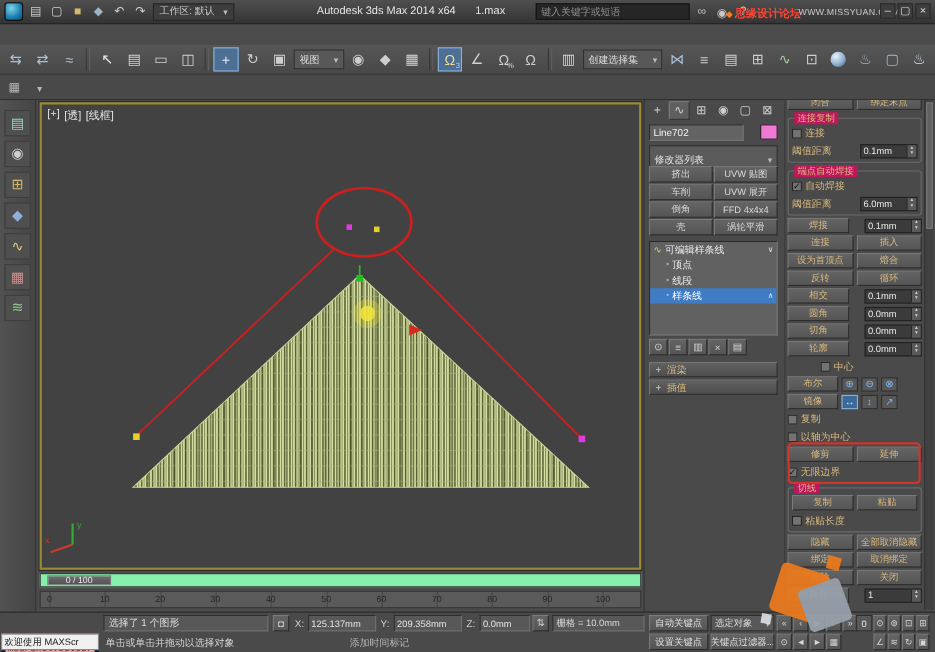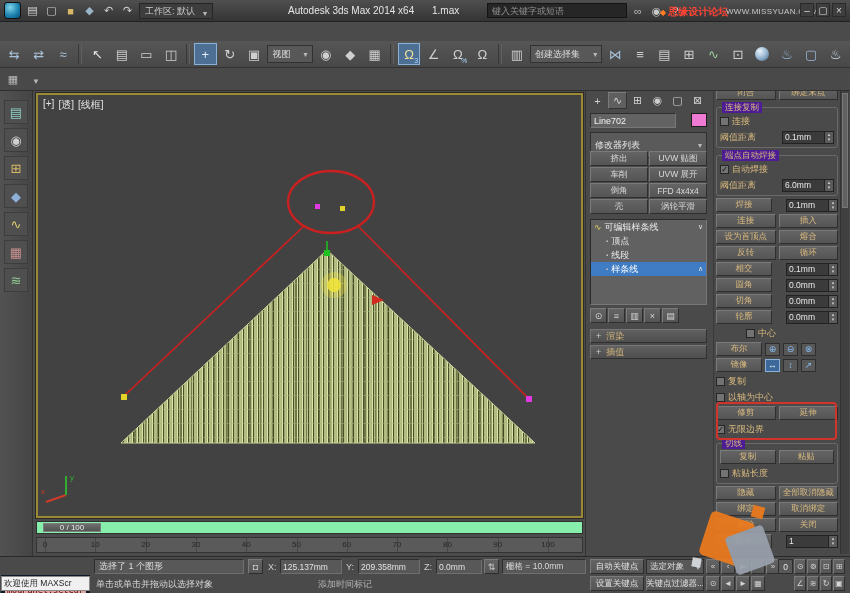--- a/index.html
+++ b/index.html
@@ -9,21 +9,21 @@
   .abs{position:absolute}
 
   
   .titlebar{position:absolute;left:0;top:0;width:850px;height:22px;
     background:linear-gradient(#4f4f4f,#343434);border-bottom:1px solid #222;
     display:flex;align-items:center;gap:3px;padding:0 4px}
   .logo{width:17px;height:17px;border-radius:3px;border:1px solid #111;
     background:radial-gradient(circle at 35% 30%,#7fd4e8,#1a7fae 60%,#0c4d72)}
   .qa{display:flex;gap:2px}
   .tb-ico{width:17px;height:16px;display:flex;align-items:center;justify-content:center;font-size:11px;color:#c9c9c9}
-  .ws-ddl{height:16px;background:#3d3d3d;border:1px solid #262626;display:flex;align-items:flex-end;
+  .ws-ddl{height:16px;background:#3d3d3d;border:1px solid #262626;display:flex;align-items:center;
     padding:0 5px;gap:8px;font-size:9px;color:#cccccc}
   .darr::after{content:"▾";font-size:8px;color:#bbb}
   .ttl{top:5px;font-size:10px;color:#e6e6e6;white-space:nowrap}
   .search{left:487px;top:3px;width:140px;height:15px;background:#262626;border:1px solid #141414;
     color:#bbb;font-size:9px;padding:0 4px;outline:none;font-family:inherit}
   .search::placeholder{color:#8f8f8f}
   .binoc{left:630px;top:3px;width:16px;height:15px;display:flex;align-items:center;justify-content:center;color:#b9b9b9;font-size:11px}
   .tri-icons{left:648px;top:3px;display:flex;gap:2px}
   .forum{left:660px;top:5px;color:#ff4434;font-weight:bold;font-size:10px;display:flex;gap:2px;align-items:center}
   .fdot{color:#ff7a22;font-size:8px}
@@ -119,21 +119,21 @@
   .rplus{color:#cfcfcf;font-size:9px}
 
   .colB{position:absolute;left:127px;top:0;width:127px;height:465px;overflow:hidden;
     border-left:1px solid #3a3a3a;padding:0 2px}
   #geomcol{position:relative;display:flex;flex-direction:column;gap:2px;margin-top:-5px}
   .grow{display:flex;align-items:center;gap:3px;min-height:14px}
   .pbtn{flex:1;height:14px;font-size:8.5px;color:#d9b97e}
   .glbl{font-size:9px;color:#d9b97e;white-space:nowrap}
   .grp{position:relative;border:1px solid #6a6a6a;border-radius:3px;margin-top:5px;
     padding:6px 3px 3px;display:flex;flex-direction:column;gap:2px}
-  .glab{position:absolute;top:-6px;left:5px;background:#4c1d95;padding:0 3px;
+  .glab{position:absolute;top:-6px;left:5px;background:#be185d;padding:0 3px;
     font-size:8.5px;color:#d9b97e;line-height:11px}
   .spinf{margin-left:auto;width:52px;height:13px;background:#3b3b3b;border:1px solid #222;
     display:flex;align-items:center;font-size:8.5px;color:#e8e8e8;padding-left:2px}
   .sarr{margin-left:auto;width:9px;height:11px;background:#5a5a5a;border-left:1px solid #222;
     display:flex;flex-direction:column;align-items:center;justify-content:center}
   .su,.sd{font-size:5px;line-height:5px;color:#ccc}
   .cb{width:9px;height:9px;background:#737373;border:1px solid #262626;flex:0 0 auto;
     display:inline-flex;align-items:center;justify-content:center;font-size:8px;color:#0a0a0a}
   .cb.on::after{content:"✓"}
   .mi{width:15px;height:13px;background:#585858;border:1px solid #2e2e2e;color:#86b9ef;

